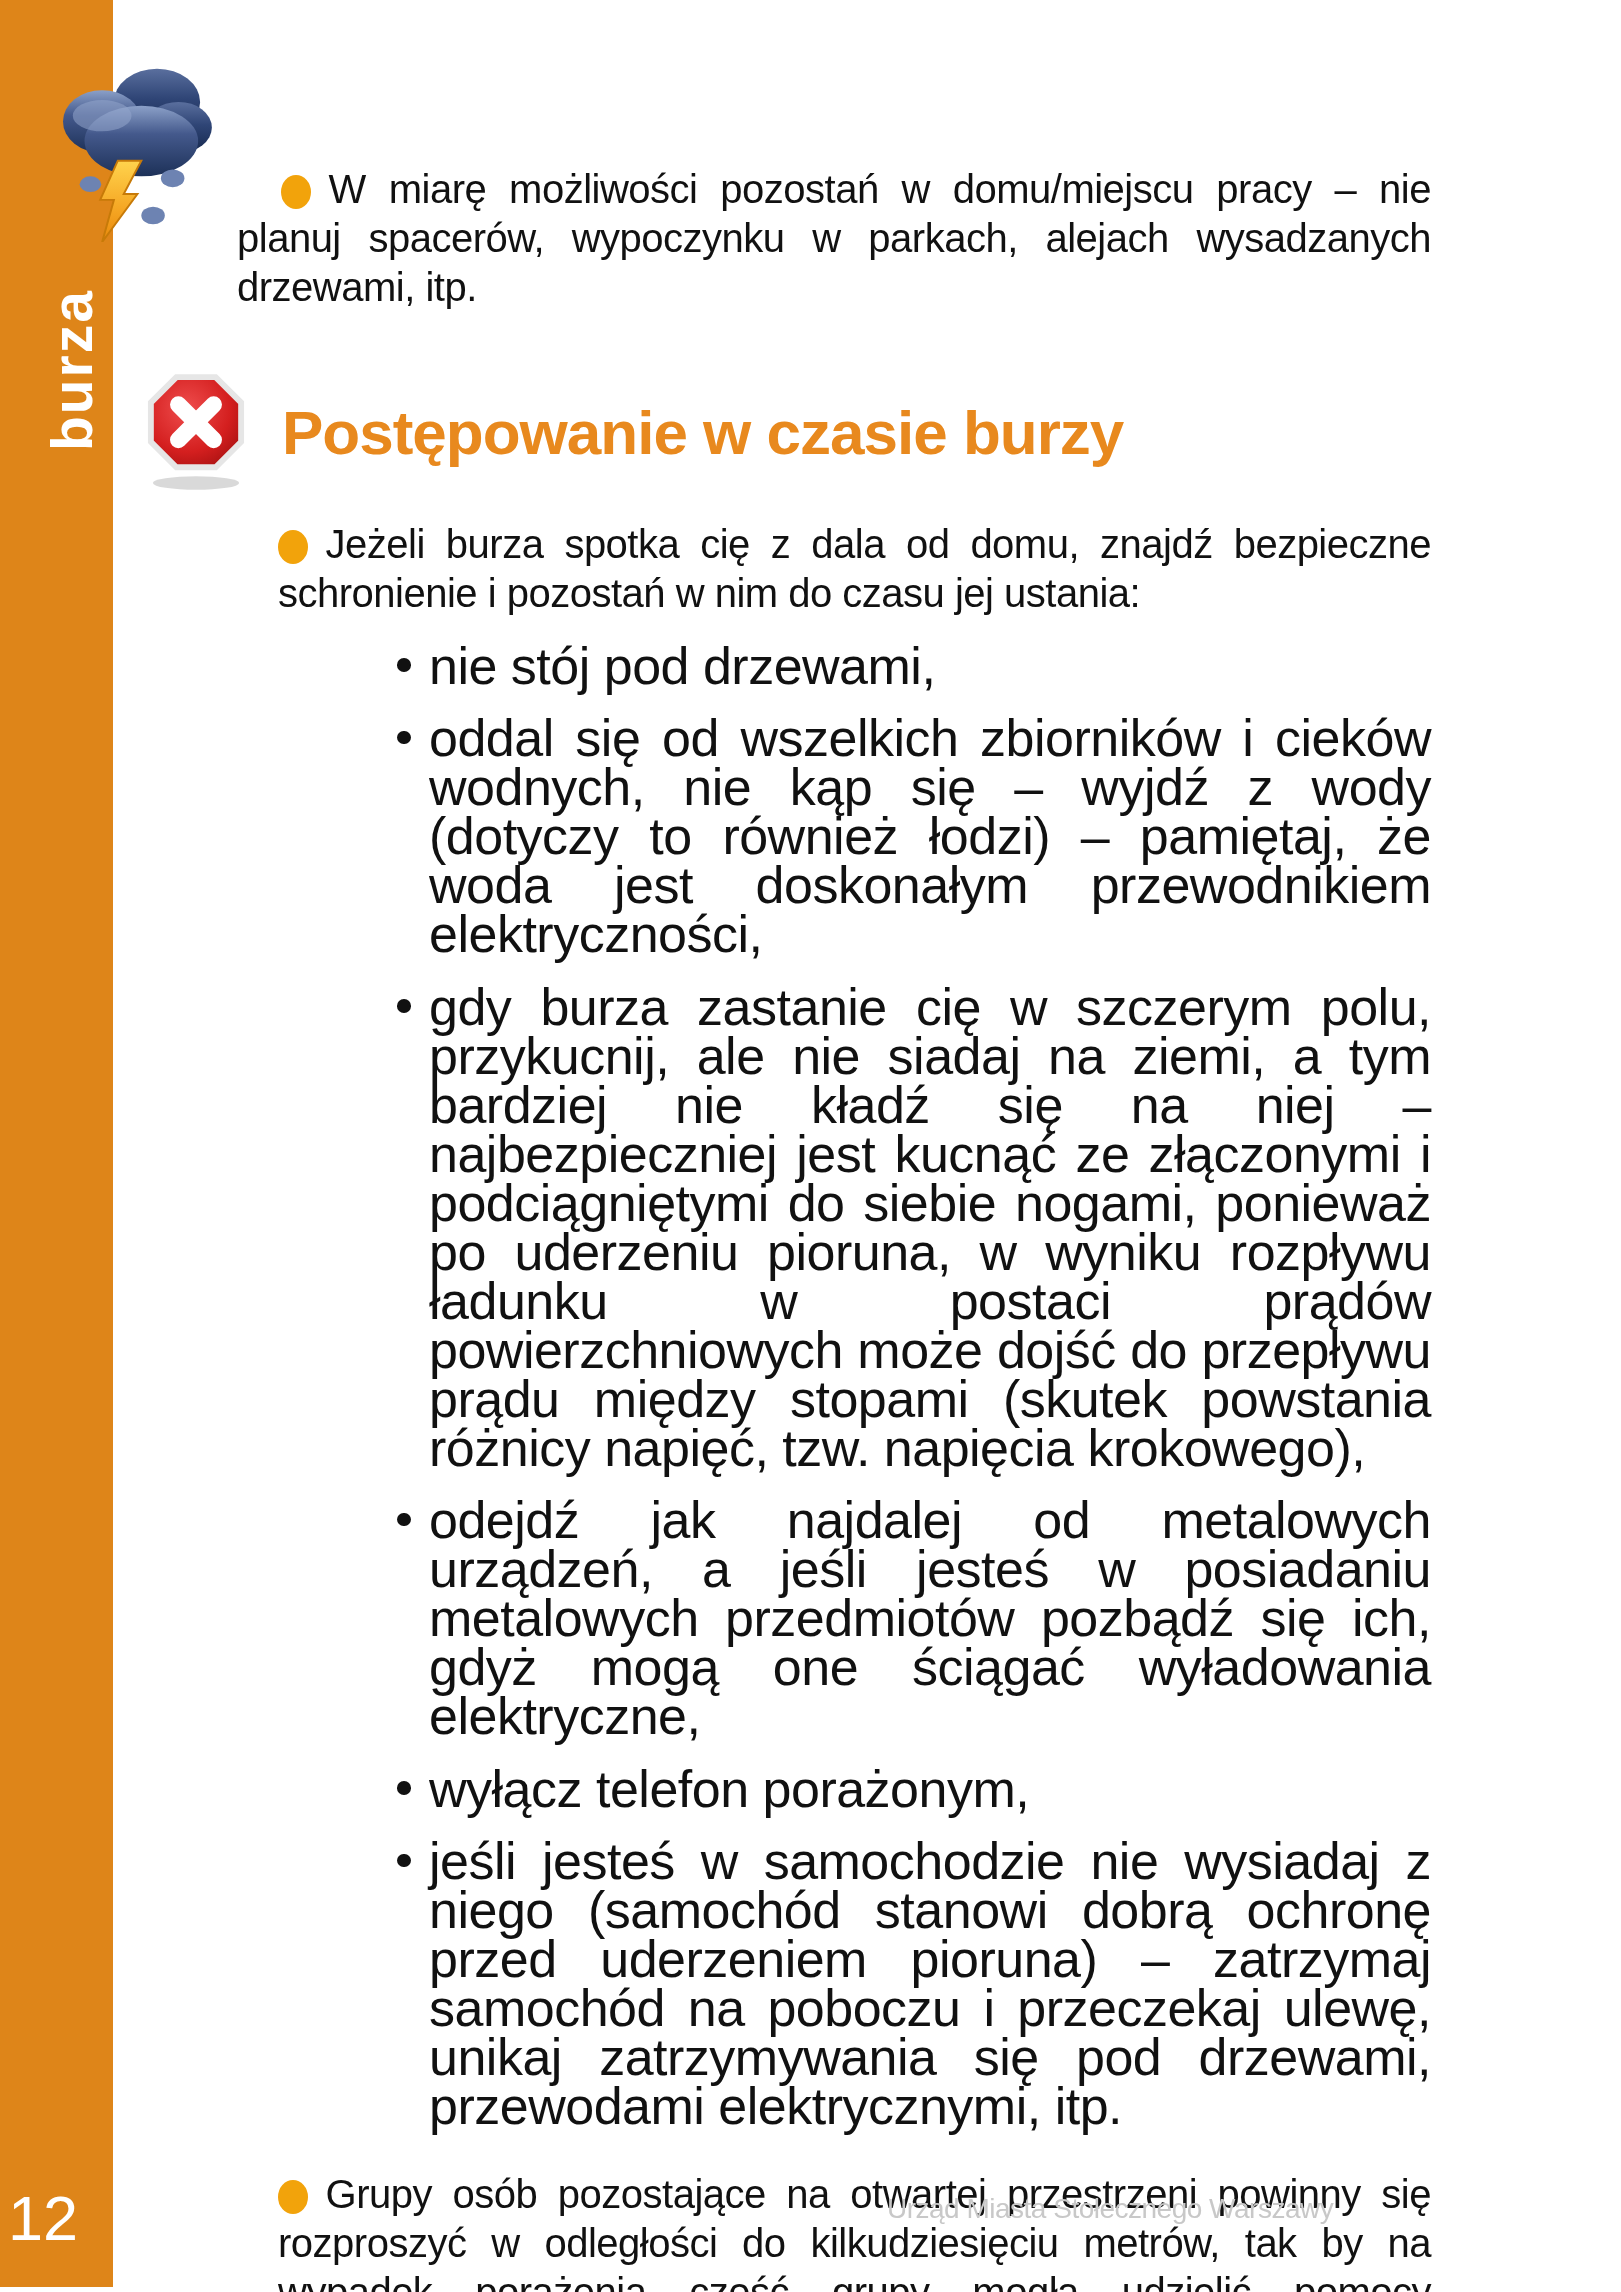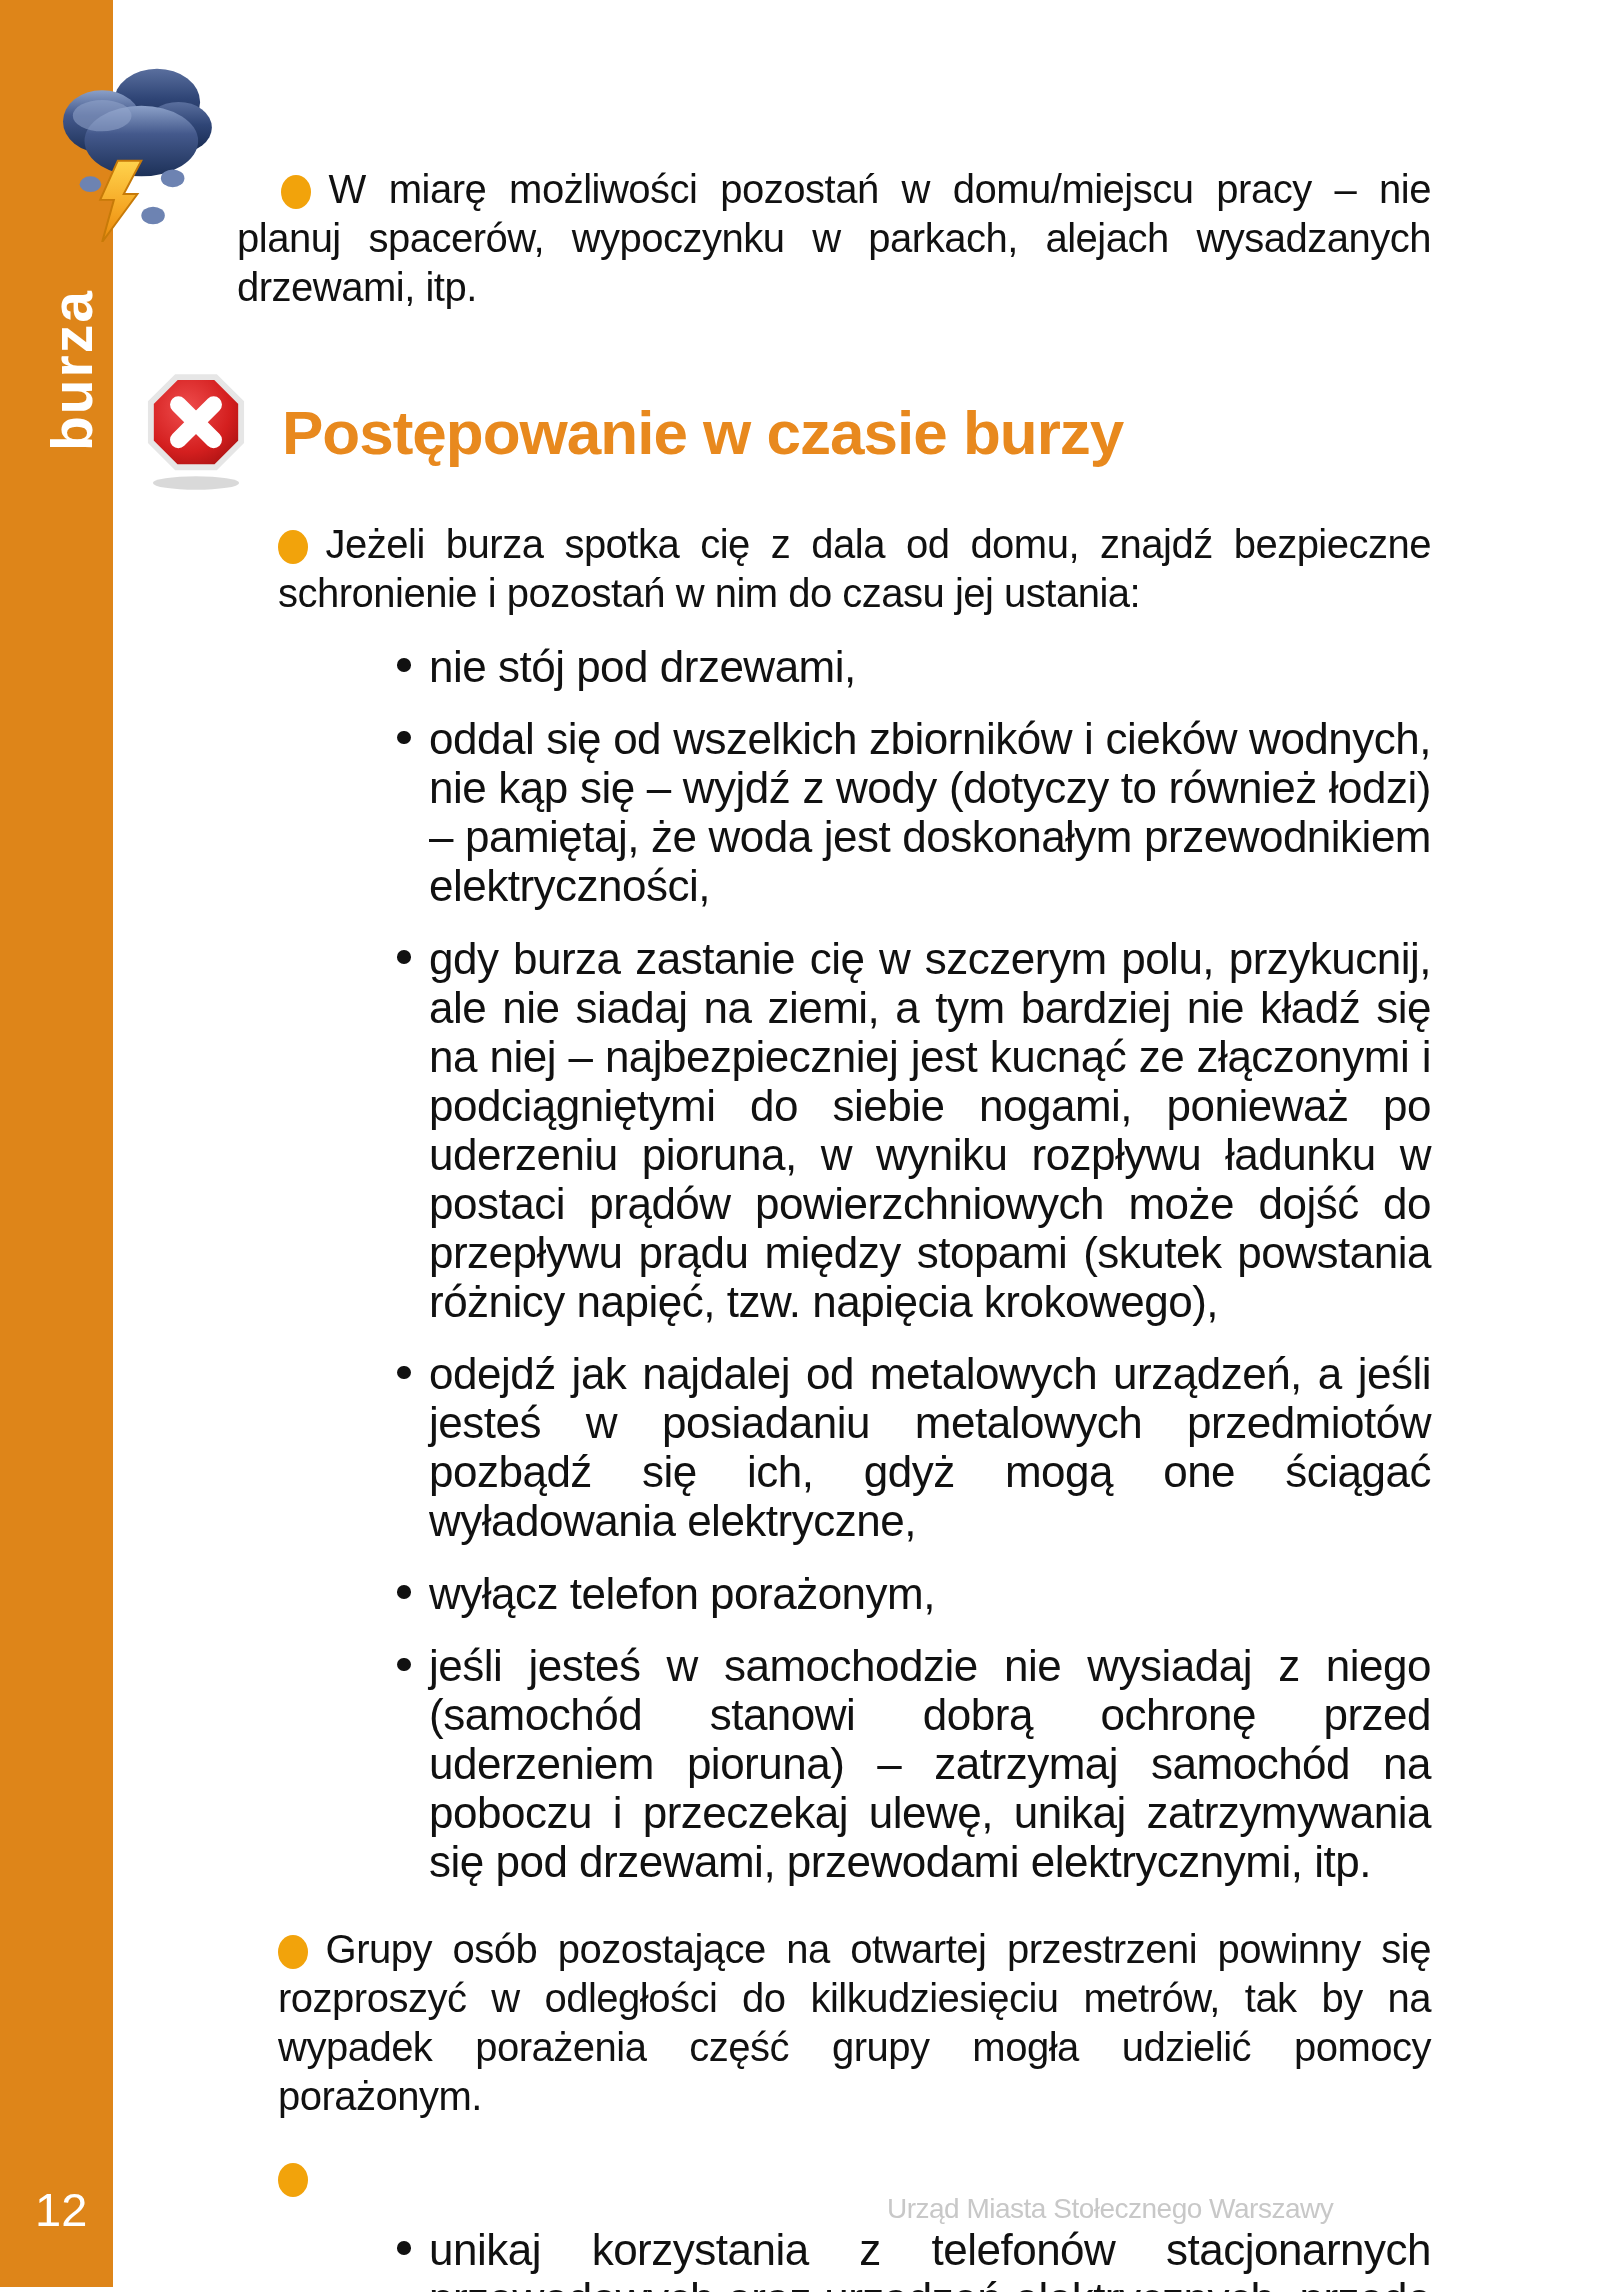--- a/index.html
+++ b/index.html
@@ -20,22 +20,22 @@
   .sidebar-label{
     position:absolute;
     left:39px;top:289px;
     writing-mode:vertical-rl;
     transform:rotate(180deg);
     font-size:57px;font-weight:bold;
     letter-spacing:2px;
     color:#ffffff;
   }
   .page-number{
-    position:absolute;left:35px;top:2182px;
-    font-size:47px;color:#ffffff;font-weight:normal;
+    position:absolute;left:8px;top:2182px;
+    font-size:63px;color:#ffffff;font-weight:normal;
   }
   
   .storm-icon{
     position:absolute;left:51px;top:51px;
     width:165px;height:191px;
   }
   
   .content{position:absolute;left:0;top:0;width:1621px;}
   .body-text{
     font-size:40px;line-height:49px;letter-spacing:-0.5px;
@@ -64,21 +64,21 @@
     font-size:62px;font-weight:bold;letter-spacing:-1px;
     color:#e8891e;
     white-space:nowrap;
   }
   
   .sublist{margin:23.5px 190px 0 397px;}
   .sub{
     position:relative;
     padding-left:32px;
     margin-top:23.5px;
-    font-size:44px;line-height:49px;letter-spacing:-0.5px;
+    font-size:52px;line-height:49px;letter-spacing:-0.5px;
     text-align:justify;
   }
   .sub:first-child{margin-top:0;}
   .dot{
     position:absolute;left:0;top:16.7px;
     width:13.7px;height:13.7px;border-radius:50%;
     background:#111;
   }
   
   .publisher{

